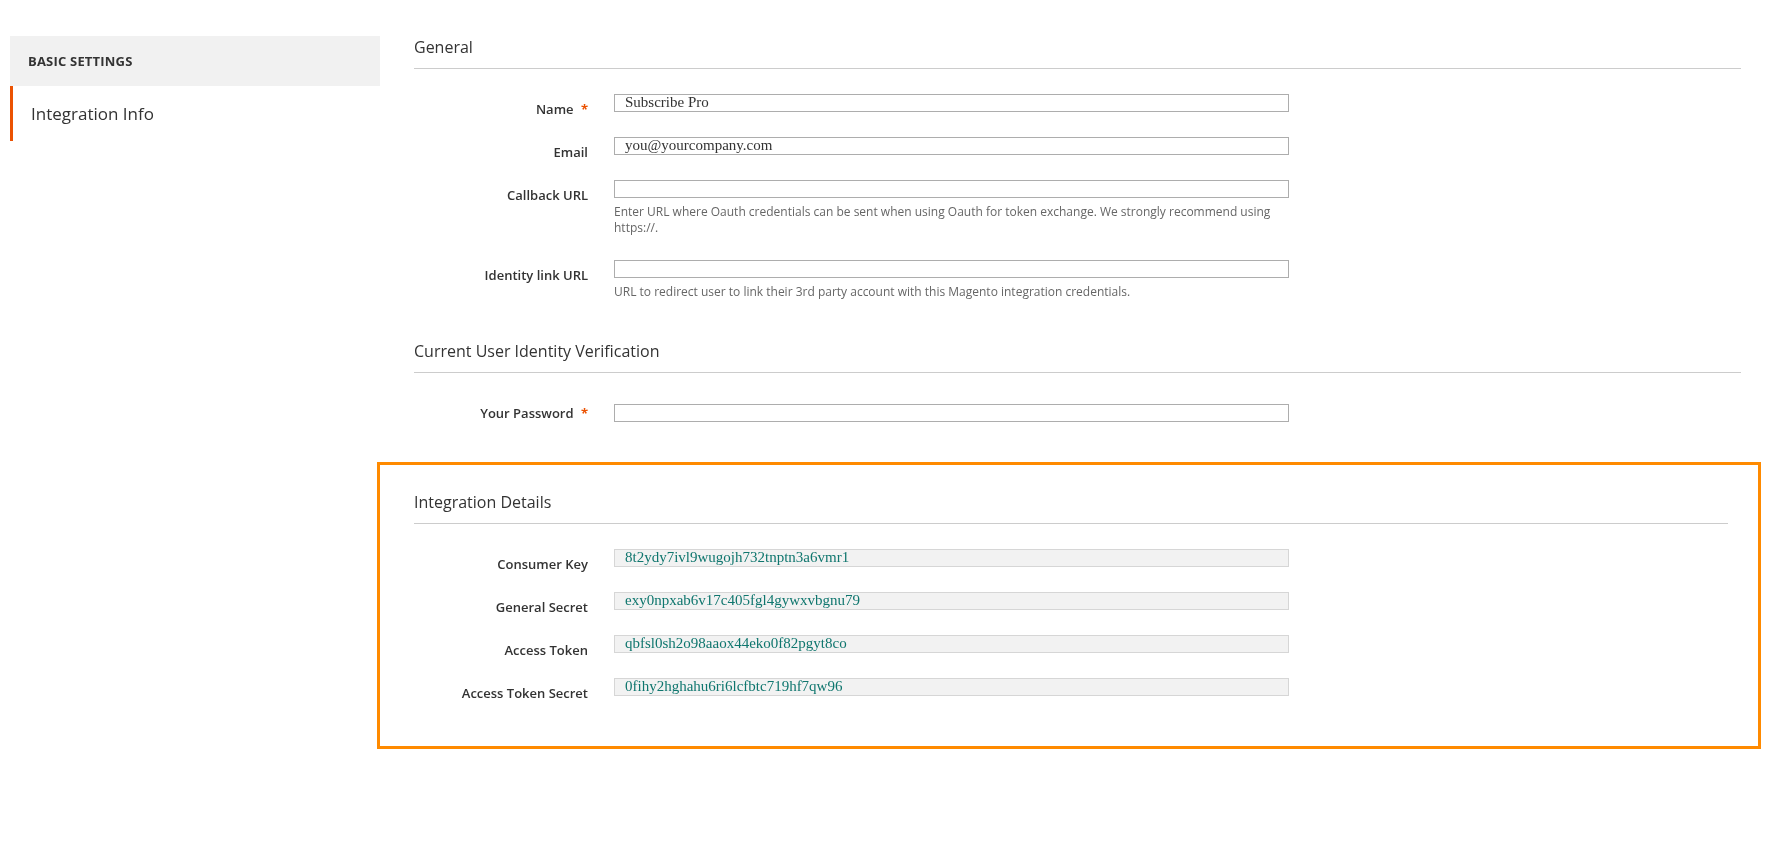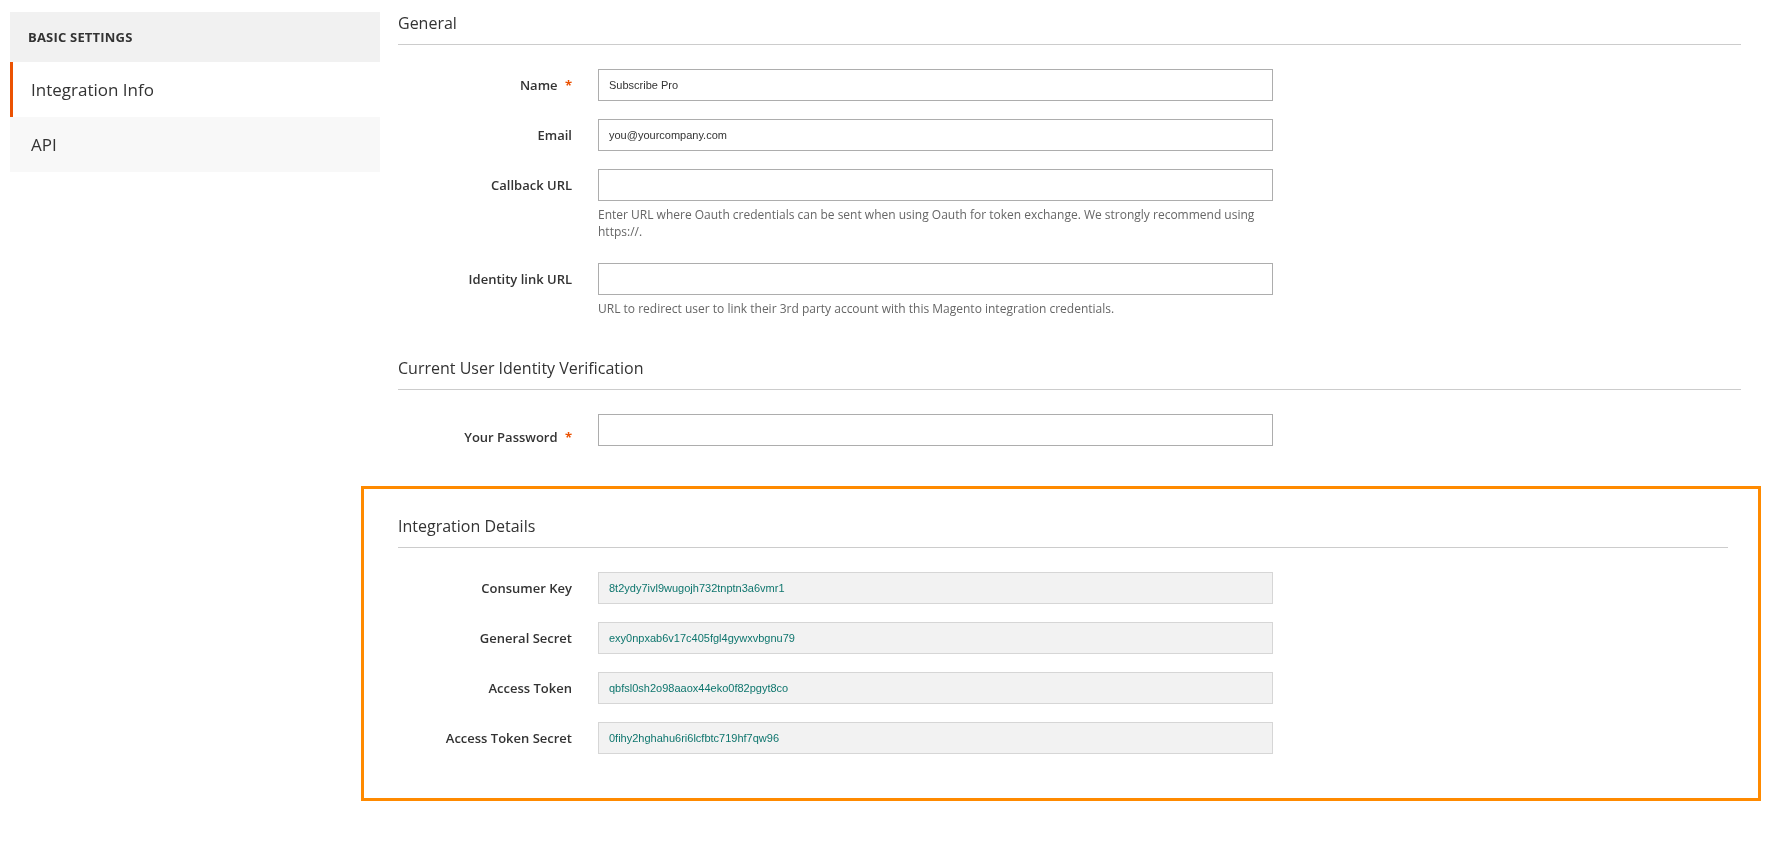--- a/index.html
+++ b/index.html
@@ -6,22 +6,22 @@
   body {
     font-family: 'Open Sans', 'Helvetica Neue', Helvetica, Arial, sans-serif;
     font-size: 13px;
     color: #333;
     background: #fff;
     width: 1771px;
   }
   .layout {
     display: flex;
     align-items: flex-start;
-    padding: 12px 10px 30px 10px;
-    gap: 18px;
+    padding: 36px 10px 30px 10px;
+    gap: 34px;
   }
   
   .sidebar {
     width: 370px;
     flex-shrink: 0;
   }
   .sidebar-header {
     background: #f1f1f1;
     padding: 16px 18px;
     font-weight: 700;
@@ -89,25 +89,25 @@
     color: #eb5202;
     font-weight: 700;
     margin-left: 4px;
   }
   .field-control {
     width: 675px;
     flex-shrink: 0;
   }
   .txt-input {
     width: 100%;
-    height: 32px;
+    height: 18px;
     border: 1px solid #adadad;
     padding: 0 10px;
-    font-size: 11px;
-    font-family: Liberation Sans, sans-serif;
+    font-size: 15px;
+    font-family: Liberation Serif, serif;
     color: #333;
     background: #fff;
   }
   .txt-input::placeholder { color: #999; }
   .txt-input.readonly {
     background: #f2f2f2;
     color: #0f766e;
     border-color: #d6d6d6;
   }
   .field-note {
@@ -120,21 +120,20 @@
 </style>
 </head>
 <body>
 
 <div class="layout">
 
   <div class="sidebar">
     <div class="sidebar-header">BASIC SETTINGS</div>
     <div class="sidebar-tabs">
       <div class="sidebar-tab active">Integration Info</div>
-      <div class="sidebar-tab">API</div>
     </div>
   </div>
 
   <div class="main">
 
     <div class="section">
       <h2 class="section-title">General</h2>
 
       <div class="field-row">
         <div class="field-label-wrap">

